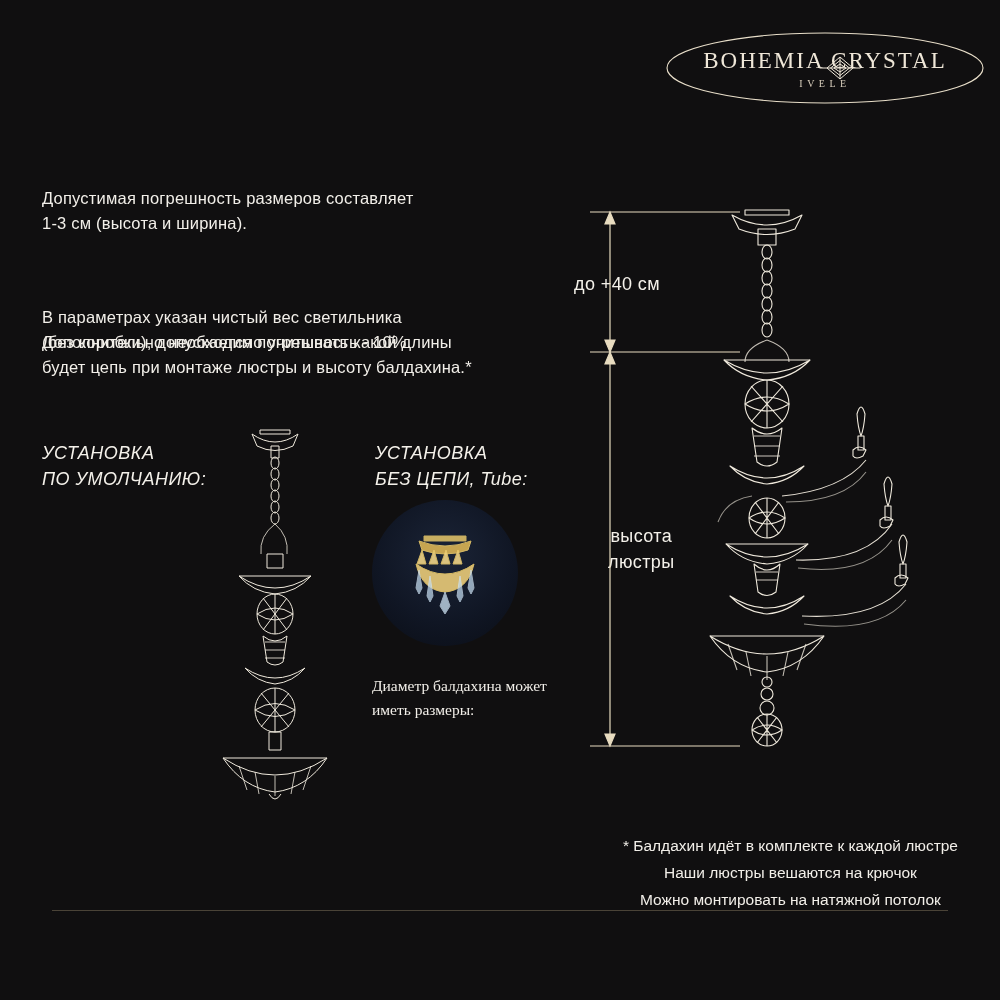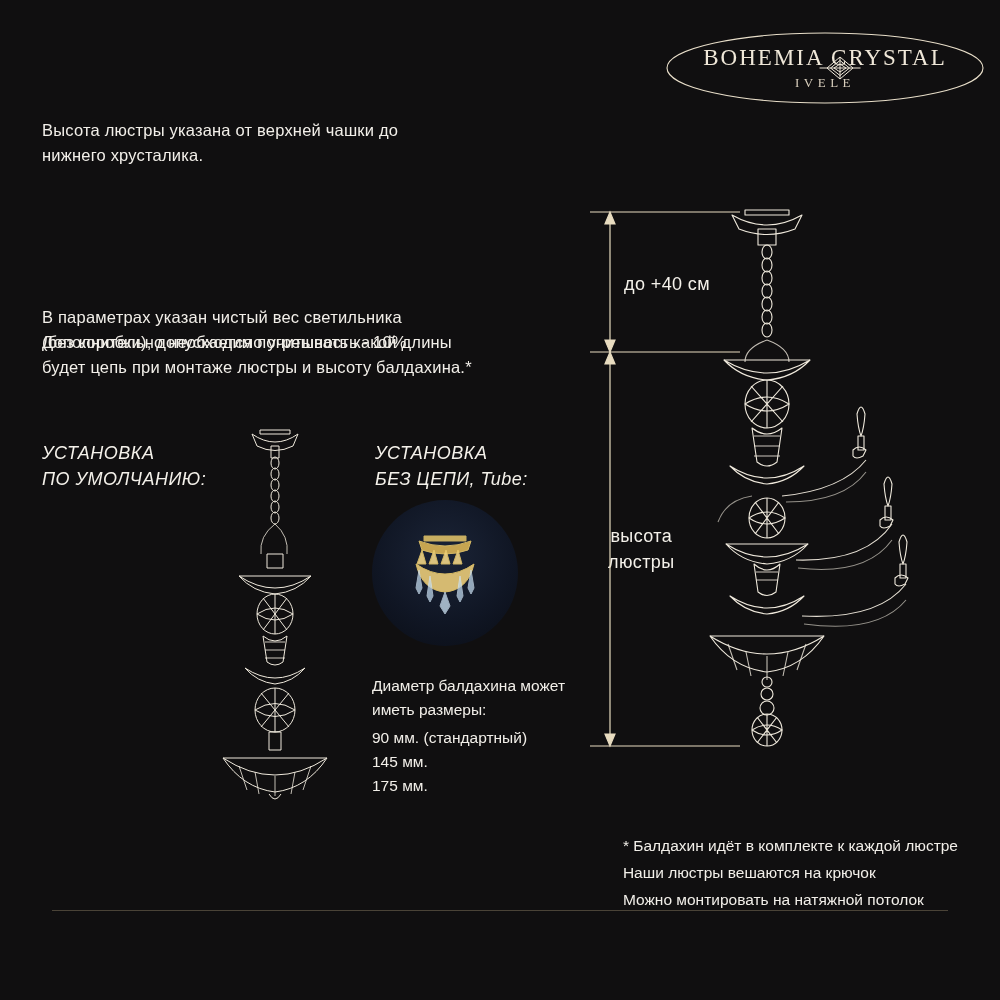--- a/index.html
+++ b/index.html
@@ -25,21 +25,21 @@
   .logo svg{display:block}
   .logo-text{
     position:absolute;left:0;top:0;width:322px;height:76px;
     display:flex;flex-direction:column;align-items:center;justify-content:center;
   }
   .logo-main{
     font-size:23px;letter-spacing:2.0px;color:#efe7d8;white-space:nowrap;
     font-family:"Liberation Serif", serif;
   }
   .logo-sub{
-    font-size:13px;letter-spacing:4.5px;color:#d9cfbd;margin-top:4px;
+    font-size:10px;letter-spacing:4.5px;color:#d9cfbd;margin-top:4px;
     font-family:"Liberation Serif", serif;
   }
   .logo-diamond{
     position:absolute;left:155px;top:26px;width:42px;height:24px;
   }
 
   
   .para{
     position:absolute;
     font-size:16.5px;line-height:25px;color:#f2efe9;
@@ -54,34 +54,35 @@
   .midlabel{
     position:absolute;font-size:18px;line-height:26px;color:#f4f1ea;
     letter-spacing:.5px;white-space:pre-line;font-style:italic;
   }
   #ml1{left:42px;top:440px;}
   #ml2{left:375px;top:440px;}
 
   .smalltext{
     position:absolute;font-size:15.5px;line-height:24px;color:#f2efe9;
     white-space:pre-line;
+    font-family:Liberation Serif, serif;
   }
   #st1{left:372px;top:674px;}
   #st2{left:372px;top:726px;}
 
   .footer{
     position:absolute;right:42px;top:832px;
     font-size:15.5px;line-height:27px;color:#f2efe9;
-    text-align:left;white-space:pre-line;
+    text-align:center;white-space:pre-line;
   }
 
   .dimlabel{
     position:absolute;color:#f4f1ea;letter-spacing:.4px;
   }
-  #dim-top{left:624px;top:274px;font-size:18px;}
+  #dim-top{left:574px;top:274px;font-size:18px;}
   #dim-mid{left:608px;top:513px;font-size:18px;line-height:26px;text-align:center;white-space:pre-line;margin-top:10px;}
 
   
   .thumb{
     position:absolute;left:372px;top:500px;width:146px;height:146px;
     border-radius:50%;
     background:radial-gradient(circle at 50% 38%, #1b2437 0%, #101624 58%, #0a0d15 100%);
     overflow:hidden;
   }
 
@@ -112,22 +113,22 @@
           <path d="M21 1 L34 12 L21 23 L8 12 Z"></path>
           <path d="M21 4.5 L30.5 12 L21 19.5 L11.5 12 Z"></path>
           <path d="M21 8 L27 12 L21 16 L15 12 Z"></path>
           <path d="M8 12 L0.5 12 M34 12 L41.5 12"></path>
           <path d="M21 1 L21 23 M8 12 L34 12"></path>
         </g>
       </svg>
     </div>
   </div>
 
-  <div class="para" id="p1">Высота люстры указана от верхней чашки до
-нижнего хрусталика.</div>
+  <div class="para" id="p2">Допустимая погрешность размеров составляет
+1-3 см (высота и ширина).</div>
   <div class="para" id="p3">В параметрах указан чистый вес светильника
 (без коробки), допускается погрешность - 10%.</div>
   <div class="para" id="p4">Дополнительно необходимо учитывать какой длины
 будет цепь при монтаже люстры и высоту балдахина.*</div>
 
   <div class="midlabel" id="ml1">УСТАНОВКА
 ПО УМОЛЧАНИЮ:</div>
   <div class="midlabel" id="ml2">УСТАНОВКА
 БЕЗ ЦЕПИ, Tube:</div>
 
@@ -153,23 +154,20 @@
           <path d="M73 92 l-5 14 l5 8 l5 -8 z" fill="#cfe6f7"></path>
           <path d="M88 76 l-3 20 l3 6 l3 -6 z" fill="#bcd6ea"></path>
           <path d="M99 70 l-3 18 l3 6 l3 -6 z" fill="#bcd6ea"></path>
         </g>
       </g>
     </svg>
   </div>
 
   <div class="smalltext" id="st1">Диаметр балдахина может
 иметь размеры:</div>
-  <div class="smalltext" id="st2">90 мм. (стандартный)
-145 мм.
-175 мм.</div>
 
   <div class="footer">* Балдахин идёт в комплекте к каждой люстре
 Наши люстры вешаются на крючок
 Можно монтировать на натяжной потолок</div>
 
   <div class="dimlabel" id="dim-top">до +40 см</div>
   <div class="dimlabel" id="dim-mid">высота
 люстры</div>
 
   <div class="hr"></div>

